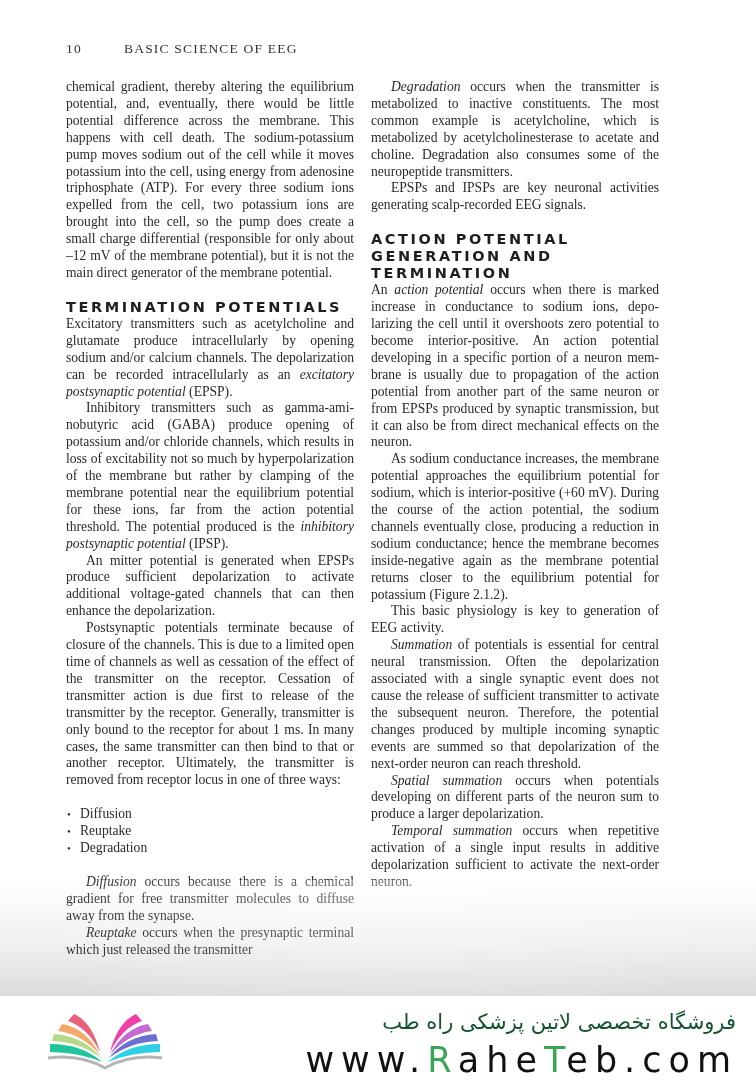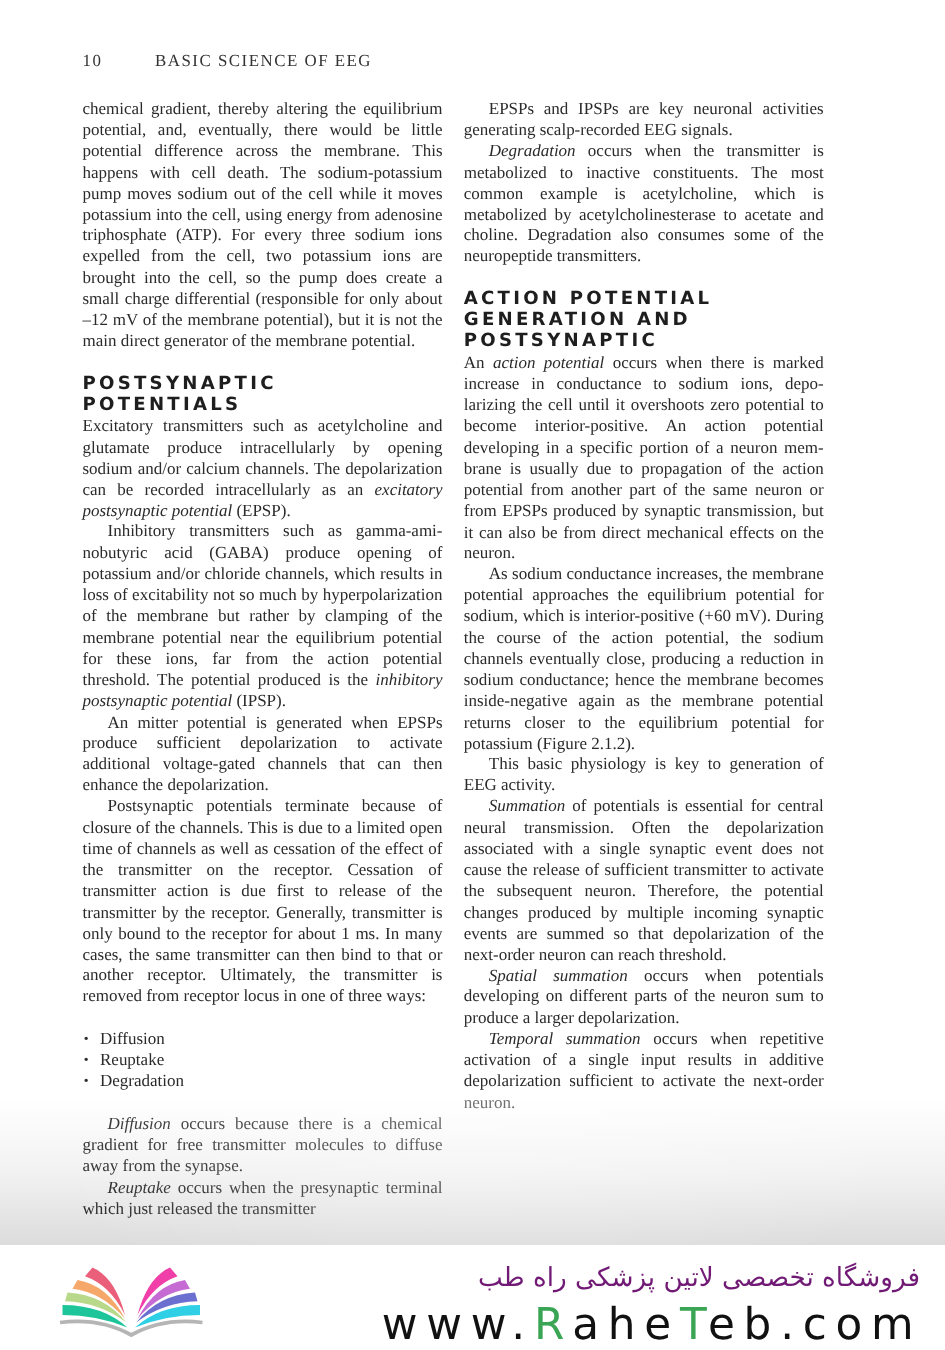--- a/index.html
+++ b/index.html
@@ -43,64 +43,64 @@
   ul.bullets li { position: relative; padding-left: 14px; }
   ul.bullets li::before {
     content: "\2022"; position: absolute; left: 1px; top: 0; font-size: 11px;
   }
   .footer {
     position: absolute; left: 0; top: 996px; width: 756px; height: 84px; background: #fff;
   }
   .logo { position: absolute; left: 40px; top: 12px; width: 130px; height: 62px; }
   .store-fa {
     position: absolute; right: 20px; top: 14px; direction: rtl;
-    font-family: "DejaVu Sans", sans-serif; font-size: 21px; color: #701a75;
+    font-family: "DejaVu Sans", sans-serif; font-size: 21px; color: #14532d;
   }
   .store-url {
     position: absolute; right: 18px; top: 44px;
     font-family: "DejaVu Sans", "Liberation Sans", sans-serif;
     font-size: 35px; letter-spacing: 7px; color: #111;
   }
   .store-url .g { color: #3aa655; }
 </style>
 </head>
 <body>
 
 <div class="page">
   <div class="running-head">
     <span class="pgnum">10</span><span>BASIC SCIENCE OF EEG</span>
   </div>
 
   <div class="col left">
     <p>chemical gradient, thereby altering the equilib­rium potential, and, eventually, there would be little potential difference across the membrane. This happens with cell death. The sodium-potas­sium pump moves sodium out of the cell while it moves potassium into the cell, using energy from adenosine triphosphate (ATP). For every three sodium ions expelled from the cell, two potassium ions are brought into the cell, so the pump does create a small charge differential (responsible for only about –12 mV of the membrane potential), but it is not the main direct generator of the mem­brane potential.</p>
     <div class="gap"></div>
-    <h2 class="h2">POSTSYNAPTIC POTENTIALS</h2>
+    <h2 class="h2">TERMINATION POTENTIALS</h2>
     <p><span>Excitatory transmitters such as acetylcholine and glutamate produce intracellularly by opening sodium and/or calcium channels. The depolar­ization can be recorded intracellularly as an </span><em>excit­atory postsynaptic potential</em><span> (EPSP).</span></p>
     <p class="indent"><span>Inhibitory transmitters such as gamma-ami­nobutyric acid (GABA) produce opening of potassium and/or chloride channels, which results in loss of excitability not so much by hyperpolar­ization of the membrane but rather by clamping of the membrane potential near the equilibrium potential for these ions, far from the action poten­tial threshold. The potential produced is the </span><em>inhib­itory postsynaptic potential</em><span> (IPSP).</span></p>
     <p class="indent">An mitter potential is generated when EPSPs produce sufficient depolarization to activate additional voltage-gated channels that can then enhance the depolarization.</p>
     <p class="indent">Postsynaptic potentials terminate because of closure of the channels. This is due to a limited open time of channels as well as cessation of the effect of the transmitter on the receptor. Cessation of transmitter action is due first to release of the transmitter by the receptor. Generally, transmitter is only bound to the receptor for about 1 ms. In many cases, the same transmitter can then bind to that or another receptor. Ultimately, the trans­mitter is removed from receptor locus in one of three ways:</p>
     <div class="gap"></div>
     <ul class="bullets">
       <li>Diffusion</li>
       <li>Reuptake</li>
       <li>Degradation</li>
     </ul>
     <div class="gap"></div>
     <p class="indent"><em>Diffusion</em><span> occurs because there is a chemical gradient for free transmitter molecules to diffuse away from the synapse.</span></p>
     <p class="indent"><em>Reuptake</em><span> occurs when the presynaptic terminal which just released the transmitter</span></p>
   </div>
 
   <div class="col right">
+    <p class="indent"><em>Degradation</em><span> occurs when the transmitter is metabolized to inactive constituents. The most common example is acetylcholine, which is metabolized by acetylcholinesterase to acetate and choline. Degradation also consumes some of the neuropeptide transmitters.</span></p>
     <p class="indent">EPSPs and IPSPs are key neuronal activities generating scalp-recorded EEG signals.</p>
-    <p class="indent"><em>Degradation</em><span> occurs when the transmitter is metabolized to inactive constituents. The most common example is acetylcholine, which is metabolized by acetylcholinesterase to acetate and choline. Degradation also consumes some of the neuropeptide transmitters.</span></p>
     <div class="gap"></div>
     <h2 class="h2">
       <span>ACTION POTENTIAL</span><br>
       <span>GENERATION AND</span><br>
-      <span>POSTSYNAPTIC</span>
+      <span>TERMINATION</span>
     </h2>
     <p><span>An </span><em>action potential</em><span> occurs when there is marked increase in conductance to sodium ions, depo­larizing the cell until it overshoots zero potential to become interior-positive. An action potential developing in a specific portion of a neuron mem­brane is usually due to propagation of the action potential from another part of the same neuron or from EPSPs produced by synaptic transmission, but it can also be from direct mechanical effects on the neuron.</span></p>
     <p class="indent">As sodium conductance increases, the mem­brane potential approaches the equilibrium potential for sodium, which is interior-posi­tive (+60 mV). During the course of the action potential, the sodium channels eventually close, producing a reduction in sodium conductance; hence the membrane becomes inside-nega­tive again as the membrane potential returns closer to the equilibrium potential for potassium (Figure 2.1.2).</p>
     <p class="indent">This basic physiology is key to generation of EEG activity.</p>
     <p class="indent"><em>Summation</em><span> of potentials is essential for cen­tral neural transmission. Often the depolariza­tion associated with a single synaptic event does not cause the release of sufficient transmitter to activate the subsequent neuron. Therefore, the potential changes produced by multiple incom­ing synaptic events are summed so that depo­larization of the next-order neuron can reach threshold.</span></p>
     <p class="indent"><em>Spatial summation</em><span> occurs when potentials developing on different parts of the neuron sum to produce a larger depolarization.</span></p>
     <p class="indent"><em>Temporal summation</em><span> occurs when repeti­tive activation of a single input results in additive depolarization sufficient to activate the next-order neuron.</span></p>
   </div>
 </div>
 

